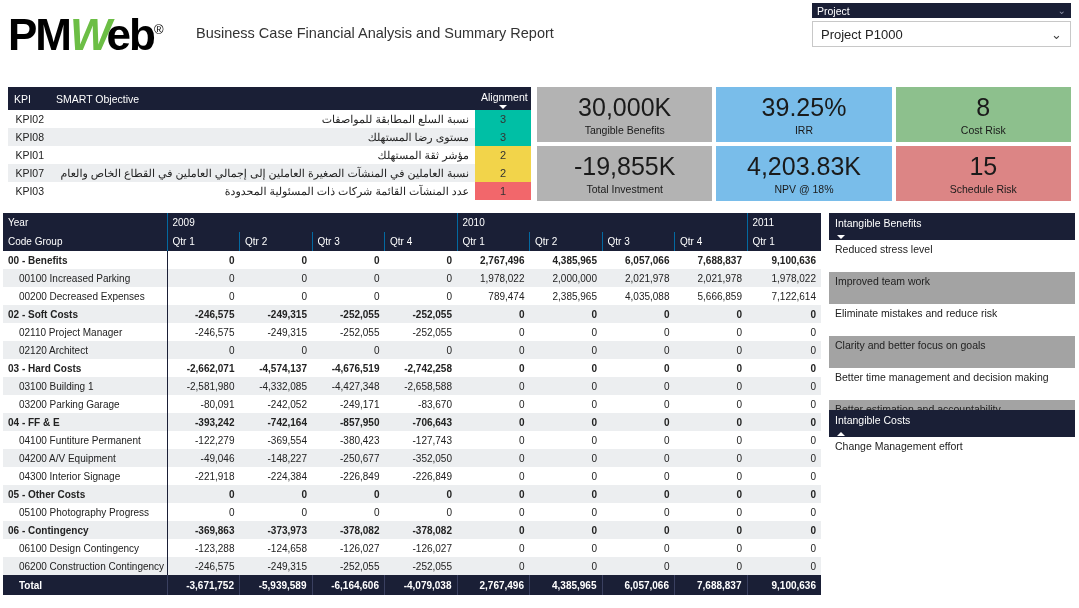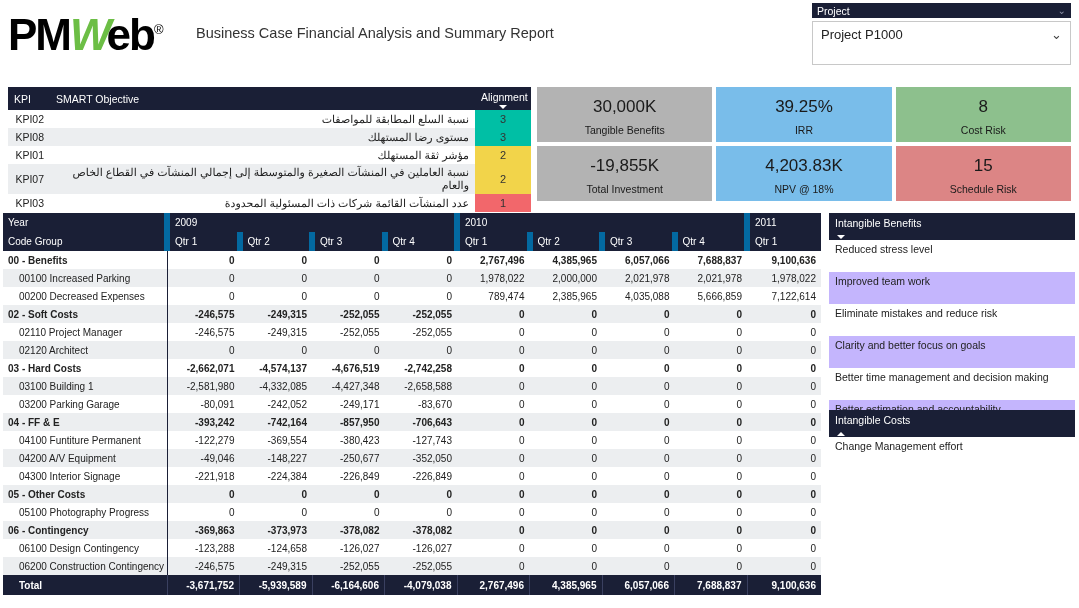--- a/index.html
+++ b/index.html
@@ -28,21 +28,21 @@
   
   .proj-label {
     position: absolute; left: 812px; top: 3px; width: 259px; height: 15px;
     background: #1a1f36; color: #ffffff; font-size: 10.5px;
     padding: 2px 5px 0 5px;
   }
   .proj-label .chev {
     position: absolute; right: 5px; top: 2px; color: #8b90a6; font-size: 10px;
   }
   .proj-select {
-    position: absolute; left: 812px; top: 21px; width: 259px; height: 44px;
+    position: absolute; left: 812px; top: 21px; width: 259px; height: 26px;
     background: #fff; border: 1px solid #c8c8c8;
     font-size: 13px; color: #222; padding: 4px 8px; line-height: 18px;
   }
   .proj-select .chev2 {
     position: absolute; right: 8px; top: 4px; color: #444; font-size: 13px;
   }
 
   
   .kpi-table {
     position: absolute; left: 8px; top: 87px; width: 523px;
@@ -69,33 +69,33 @@
     text-align: center; color: #333; font-size: 11px;
   }
 
   
   .cards { position: absolute; left: 537px; top: 87px; width: 534px; }
   .card-row { display: flex; gap: 4px; margin-bottom: 4px; }
   .card {
     flex: 1; height: 55px; display: flex; flex-direction: column;
     align-items: center; justify-content: center; color: #1a1a1a;
   }
-  .card .val { font-size: 17px; line-height: 26px; font-weight: normal; }
+  .card .val { font-size: 25px; line-height: 26px; font-weight: normal; }
   .card .lbl { font-size: 10.5px; margin-top: 4px; }
 
   
   .fin-wrap { position: absolute; left: 3px; top: 213px; width: 818px; }
   table.fin { border-collapse: collapse; table-layout: fixed; width: 818px; }
   table.fin th, table.fin td {
     font-size: 10px; padding: 2px 5px; height: 18px; vertical-align: middle;
     overflow: hidden; white-space: nowrap;
   }
   table.fin thead th {
     background: #1a1f36; color: #ffffff; font-weight: normal; text-align: left;
-    border-right: 6px solid #0369a1; height: 19px;
+    border-right: 1px solid #0369a1; height: 19px;
   }
   table.fin thead th.lastcol { border-right: none; }
   table.fin tbody td { color: #222; background: #ffffff; }
   table.fin tbody tr.odd td { background: #eceef0; }
   table.fin tbody td.label { text-align: left; }
   table.fin tbody td.num { text-align: right; }
   table.fin tbody td.firstnum { border-left: 1px solid #1a1f36; }
   table.fin tbody tr.group td { font-weight: bold; }
   table.fin tbody tr.child td.label { padding-left: 16px; }
   table.fin tfoot td {
@@ -119,21 +119,21 @@
   }
   .panel-hd .caret-up {
     position: absolute; left: 8px; bottom: 1px; width: 0; height: 0;
     border-left: 4px solid transparent; border-right: 4px solid transparent;
     border-bottom: 4px solid #ffffff;
   }
   .panel-item {
     font-size: 10.5px; color: #222; padding: 3px 6px; height: 32px;
     background: #ffffff; white-space: nowrap; overflow: hidden;
   }
-  .panel-item.odd { background: #c4b5fd; }
+  .panel-item.odd { background: #a3a3a3; }
 </style>
 </head>
 <body>
 
 <div class="page">
 
   <div class="logo"><span>PM</span><span class="w-green">W</span><span>eb</span><span class="reg">®</span></div>
 
   <div class="report-title">Business Case Financial Analysis and Summary Report</div>
 
@@ -173,21 +173,21 @@
           <td class="kpi-obj">مستوى رضا المستهلك</td>
           <td class="kpi-align" style="background: rgb(0, 191, 165);">3</td>
         </tr>
         <tr>
           <td class="kpi-id">KPI01</td>
           <td class="kpi-obj">مؤشر ثقة المستهلك</td>
           <td class="kpi-align" style="background: rgb(242, 212, 74);">2</td>
         </tr>
         <tr class="odd">
           <td class="kpi-id">KPI07</td>
-          <td class="kpi-obj">نسبة العاملين في المنشآت الصغيرة والمتوسطة إلى إجمالي المنشآت في القطاع الخاص والعام</td>
+          <td class="kpi-obj">نسبة العاملين في المنشآت الصغيرة العاملين إلى إجمالي العاملين في القطاع الخاص والعام</td>
           <td class="kpi-align" style="background: rgb(242, 212, 74);">2</td>
         </tr>
         <tr>
           <td class="kpi-id">KPI03</td>
           <td class="kpi-obj">عدد المنشآت القائمة شركات ذات المسئولية المحدودة</td>
           <td class="kpi-align" style="background: rgb(242, 103, 107);">1</td>
         </tr>
       </tbody>
   </table>
 

